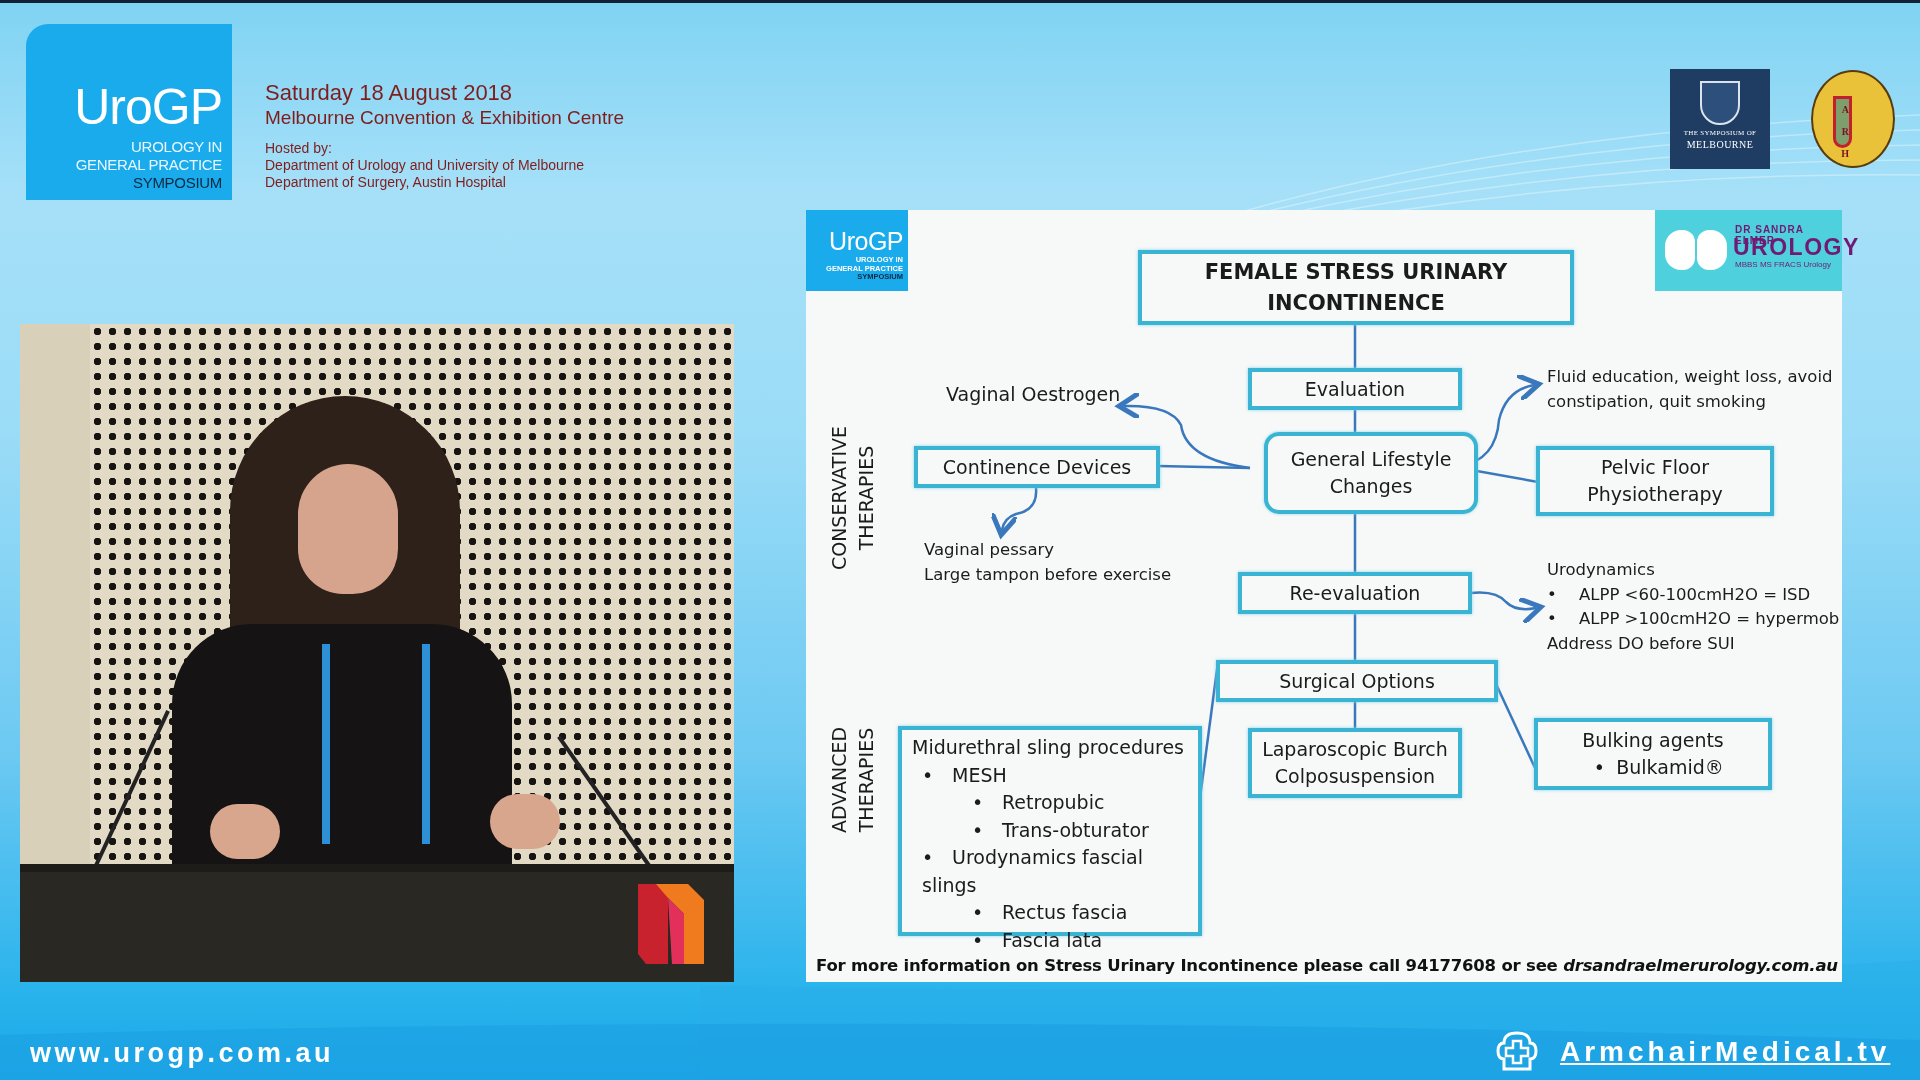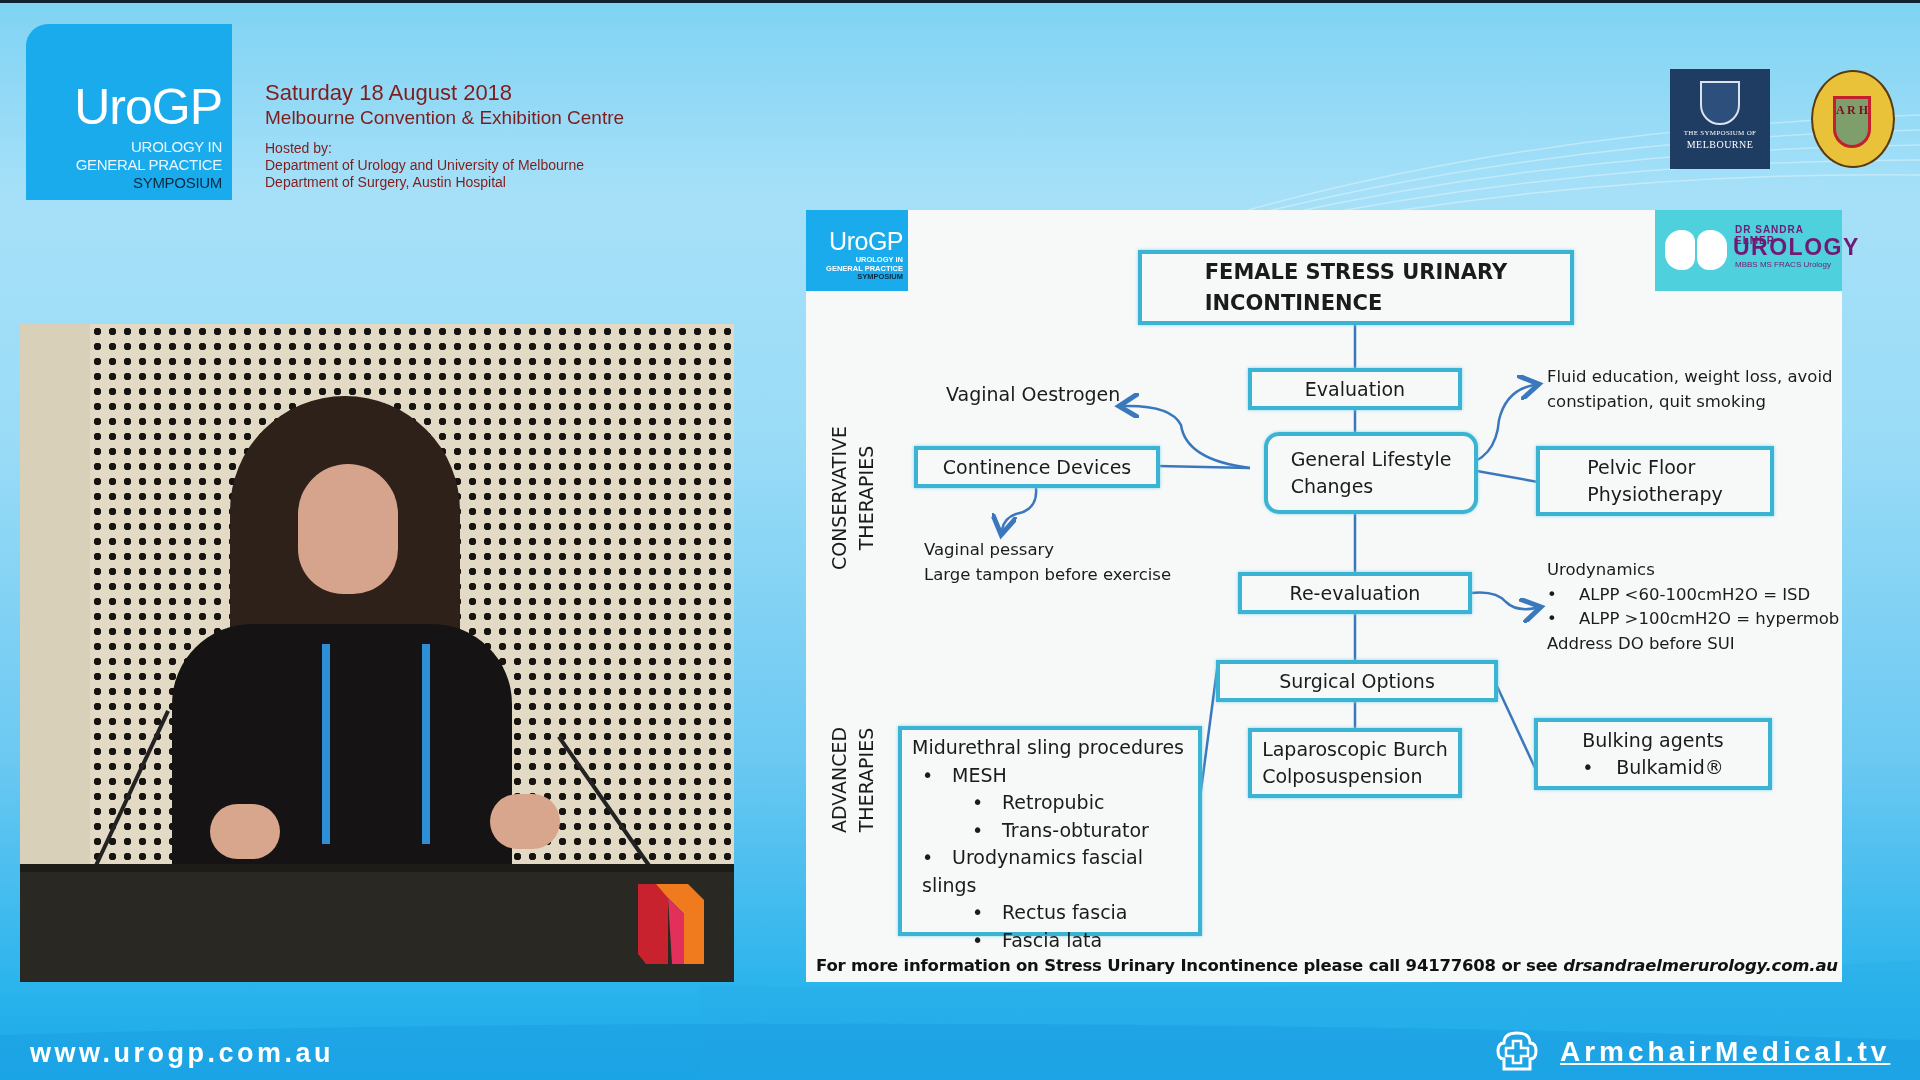--- a/index.html
+++ b/index.html
@@ -15,21 +15,21 @@
   .logo-main .sub .dark{color:#0a2a44;}
   .event{position:absolute;left:265px;top:80px;color:#7f1d1d;}
   .event .date{font-size:22px;line-height:26px;}
   .event .venue{font-size:19px;line-height:24px;}
   .event .hosted{font-size:14px;line-height:17px;margin-top:10px;}
   .unimelb{position:absolute;left:1670px;top:69px;width:100px;height:100px;background:#1f3c63;color:#fff;text-align:center;font-family:"Liberation Serif",serif;}
   .unimelb .crest{width:40px;height:44px;margin:12px auto 4px;border:2px solid #dbe3ee;border-radius:0 0 20px 20px;box-sizing:border-box;background:#2d4f7c;}
   .unimelb .l1{font-size:7px;letter-spacing:.3px;}
   .unimelb .l2{font-size:10px;letter-spacing:.5px;margin-top:2px;}
   .austin{position:absolute;left:1811px;top:70px;width:84px;height:98px;border-radius:50%;background:#e9c23a;border:2px solid #5a3b0f;box-sizing:border-box;}
-  .austin .shield{position:absolute;left:20px;top:24px;width:38px;height:52px;background:#7e9e6c;border:3px solid #c2202c;border-radius:0 0 20px 20px;box-sizing:border-box;font-family:"Liberation Serif",serif;font-size:12px;color:#7a1020;text-align:left;line-height:22px;font-weight:bold;}
+  .austin .shield{position:absolute;left:20px;top:24px;width:19px;height:52px;background:#7e9e6c;border:3px solid #c2202c;border-radius:0 0 20px 20px;box-sizing:border-box;font-family:"Liberation Serif",serif;font-size:10px;color:#7a1020;text-align:right;line-height:22px;font-weight:bold;}
   
   .video{position:absolute;left:20px;top:324px;width:714px;height:658px;overflow:hidden;background:#dcd3bd;}
   .dots{position:absolute;left:70px;top:0;width:644px;height:540px;
     background-image:radial-gradient(circle,#161310 3.5px,transparent 4px);background-size:15px 15px;background-color:#e3dac6;}
   .wall-left{position:absolute;left:0;top:0;width:70px;height:540px;background:#d9d0ba;}
   .hair{position:absolute;left:210px;top:72px;width:230px;height:360px;background:#2e2119;border-radius:115px 115px 40px 40px;}
   .face{position:absolute;left:278px;top:140px;width:100px;height:130px;background:#d6a38c;border-radius:50px 50px 45px 45px;}
   .body{position:absolute;left:152px;top:300px;width:340px;height:260px;background:#151313;border-radius:80px 80px 0 0;}
   .lanyard{position:absolute;left:302px;top:320px;width:8px;height:200px;background:#2d8fd6;}
   .lanyard.r{left:402px;}
@@ -43,21 +43,21 @@
   .slide-logo .big{font-size:25px;font-weight:300;line-height:26px;letter-spacing:-.5px;}
   .slide-logo .sub{font-size:7.5px;line-height:8.5px;font-weight:bold;margin-top:2px;}
   .slide-logo .sub .dark{color:#0a2a44;}
   .elmer{position:absolute;left:849px;top:0;width:187px;height:81px;background:#4fd0dd;color:#701a75;}
   .elmer .kid{position:absolute;left:10px;top:20px;width:30px;height:40px;background:#fff;border-radius:16px 12px 12px 16px;}
   .elmer .kid.r{left:42px;border-radius:12px 16px 16px 12px;}
   .elmer .t1{position:absolute;left:80px;top:14px;font-size:10px;letter-spacing:1px;font-weight:bold;}
   .elmer .t2{position:absolute;left:78px;top:24px;font-size:23px;font-weight:bold;letter-spacing:1.5px;}
   .elmer .t3{position:absolute;left:80px;top:50px;font-size:8px;}
   .box{position:absolute;border:4px solid #3bb3d2;box-shadow:0 0 3px #7ed6ea;background:#f7f8f8;box-sizing:border-box;
-    display:flex;align-items:center;justify-content:center;text-align:left;color:#1b1b1b;font-family:"DejaVu Sans",sans-serif;font-size:19px;line-height:27px;}
+    display:flex;align-items:center;justify-content:center;text-align:center;color:#1b1b1b;font-family:"DejaVu Sans",sans-serif;font-size:19px;line-height:27px;}
   .box.title{font-weight:bold;font-size:21px;line-height:31px;}
   .box.list{display:block;text-align:left;padding:4px 10px;font-size:19px;line-height:27.5px;}
   .box.list .l2{padding-left:10px;}
   .box.list .l3{padding-left:60px;}
   .box.list .b{display:inline-block;width:30px;}
   .note{position:absolute;color:#1b1b1b;font-family:"DejaVu Sans",sans-serif;font-size:16.5px;line-height:24.5px;}
   .note.lg{font-size:19px;}
   .note .b{display:inline-block;width:32px;padding-left:0;}
   .vlabel{position:absolute;transform:rotate(-90deg);transform-origin:left top;color:#1b1b1b;font-family:"DejaVu Sans",sans-serif;font-size:19px;line-height:27px;text-align:center;}
   .footer-note{position:absolute;left:10px;top:746px;font-family:"DejaVu Sans",sans-serif;font-size:16.5px;font-weight:bold;color:#111;letter-spacing:-.2px;}

